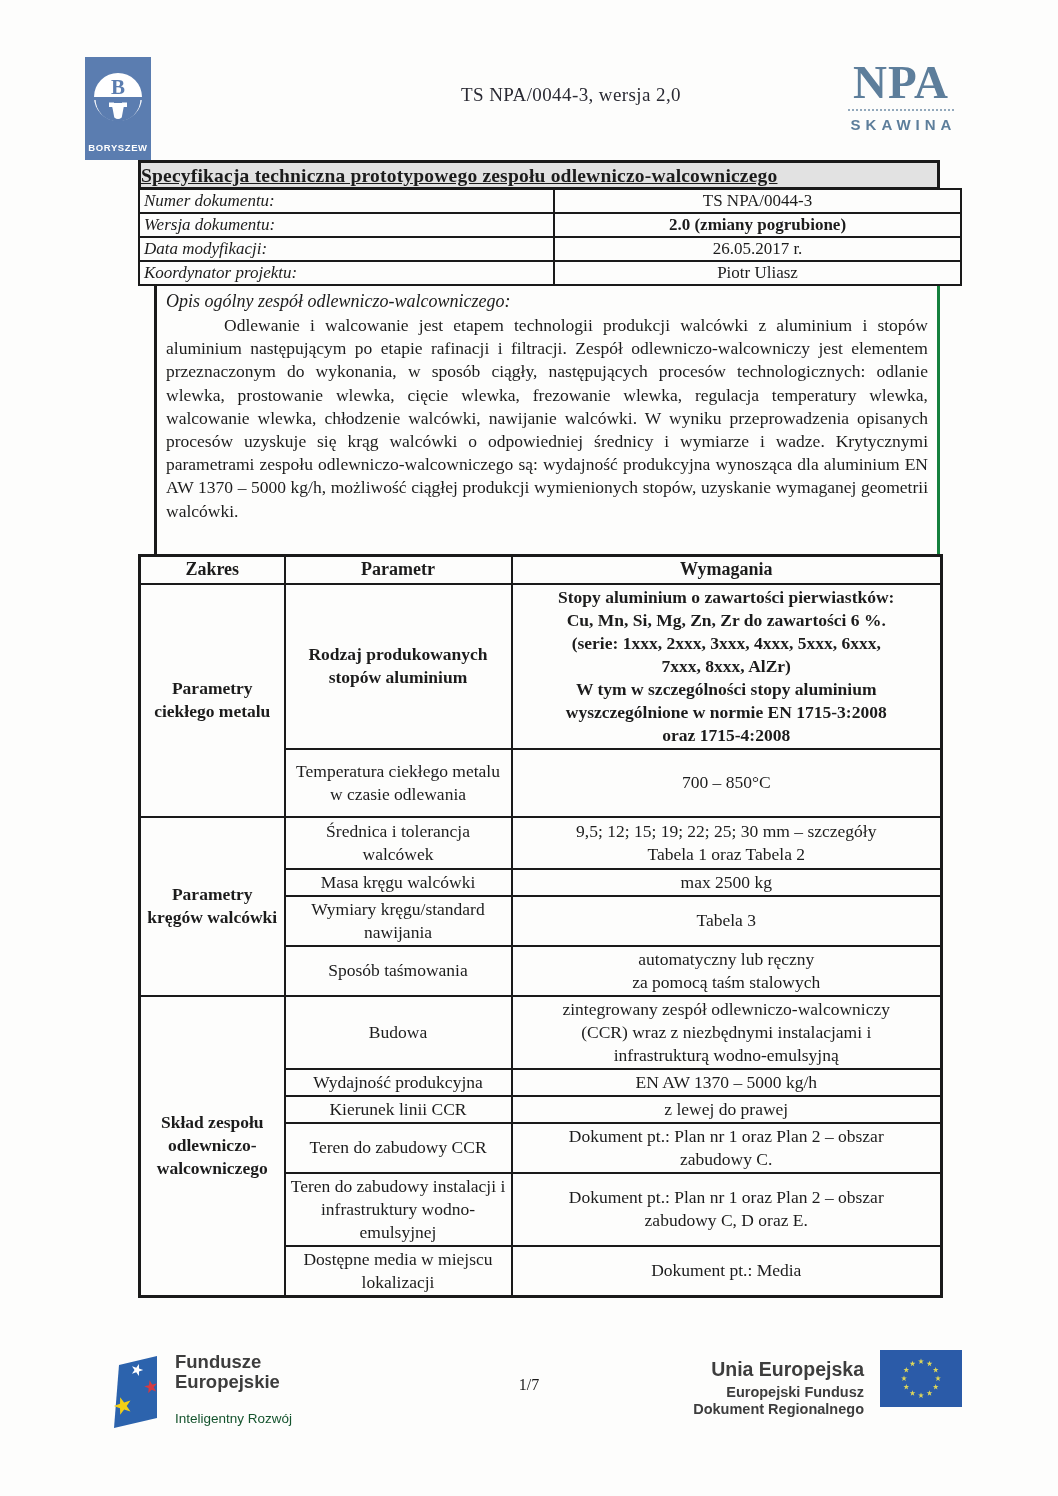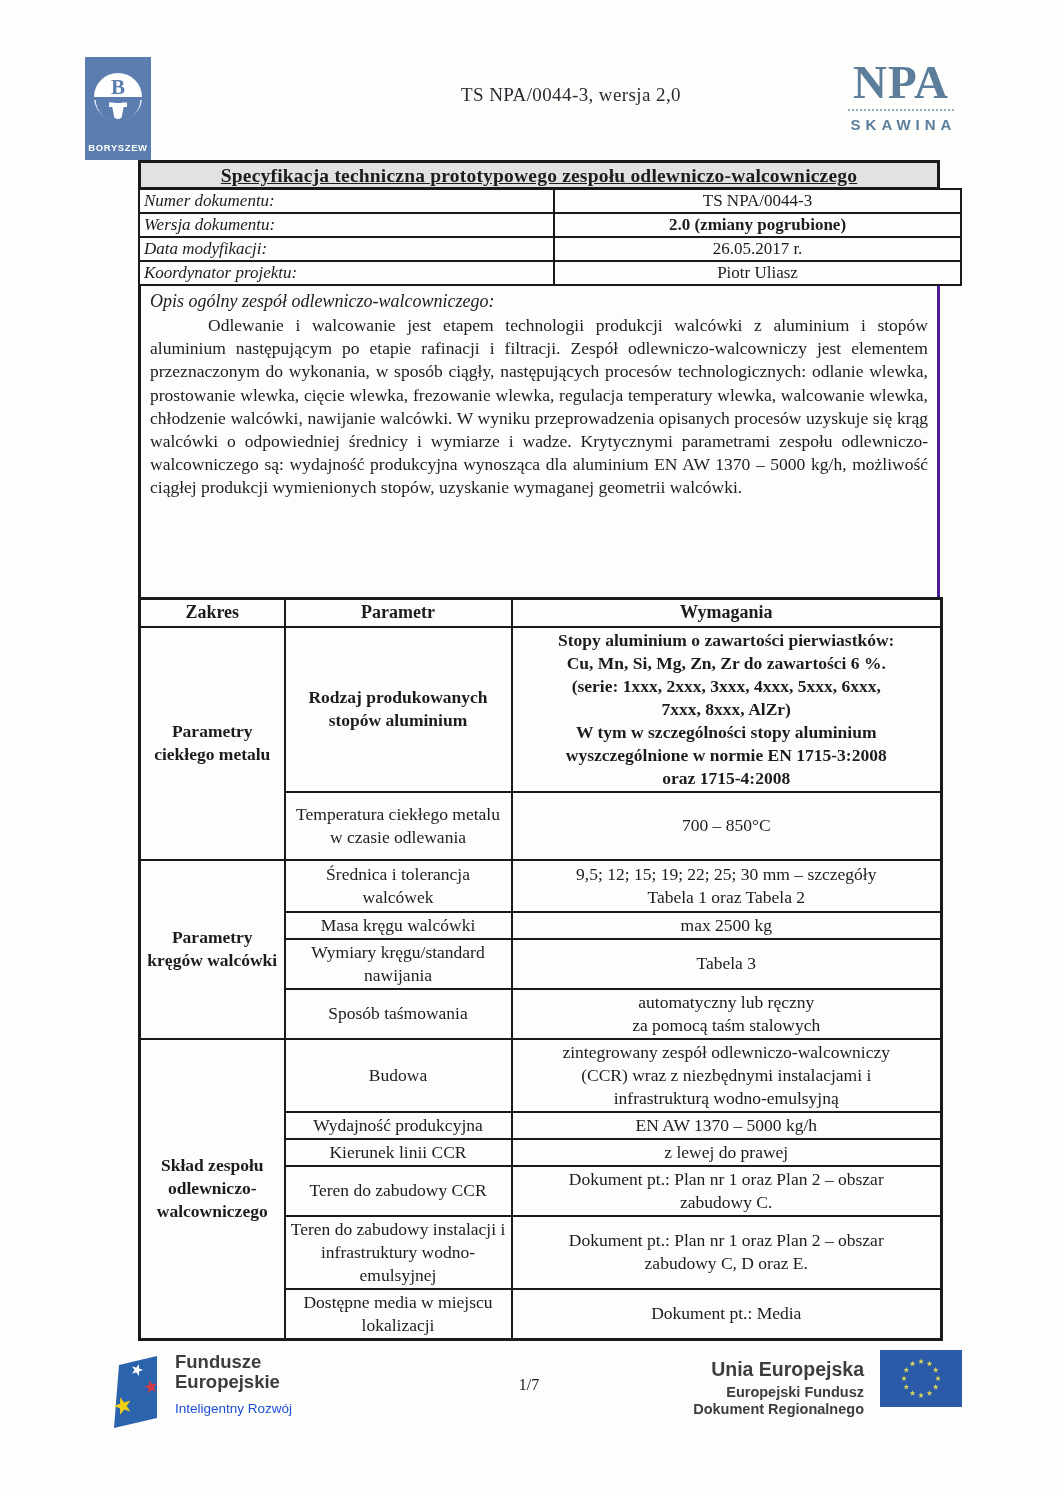--- a/index.html
+++ b/index.html
@@ -12,49 +12,49 @@
            font-size:19px;letter-spacing:.4px;transform:translateX(42px);color:#2a2a33;}
   .npa{position:absolute;left:842px;top:60px;width:118px;text-align:center;}
   .npa-word{font-weight:bold;font-size:47px;line-height:44px;color:#5d7e9b;letter-spacing:1px;}
   .npa-line{border-top:2px dotted #93a9bc;margin:5px 6px 5px 6px;height:0;}
   .npa-sub{font-family:"Liberation Sans",sans-serif;font-weight:bold;font-size:15px;
            letter-spacing:5px;text-indent:5px;color:#5d7e9b;}
 
   
   .doc{position:absolute;left:138px;top:160px;width:802px;}
   .title-bar{box-sizing:border-box;border:3px solid #1a1a1a;background:#e2e2e2;
-             text-align:center;height:30px;line-height:26px;}
+             text-align:left;height:30px;line-height:26px;}
   .title-text{font-weight:bold;font-size:19.5px;text-decoration:underline;letter-spacing:.2px;}
 
   table{border-collapse:collapse;width:100%;table-layout:fixed;}
   .meta{margin-top:-2px;}
   .meta td{border:2px solid #1a1a1a;height:22px;font-size:17px;padding:0 4px;overflow:hidden;}
   .meta .lab{font-style:italic;width:405px;}
   .meta .val{text-align:center;width:397px;}
   .meta .bold{font-weight:bold;}
 
-  .opis{box-sizing:border-box;border-left:3px solid #1a1a1a;border-right:3px solid #4c1d95;
-        height:311px;padding:2px 9px 0 9px;overflow:hidden;}
+  .opis{box-sizing:border-box;border-left:3px solid #1a1a1a;border-right:3px solid #15803d;
+        height:268px;padding:2px 9px 0 9px;overflow:hidden;margin-left:16px;}
   .opis-head{font-style:italic;font-size:18px;line-height:26px;}
   .opis-body{margin:0;font-size:17.5px;line-height:23.2px;text-align:justify;text-indent:58px;}
 
   .spec{border:3px solid #1a1a1a;}
   .spec th,.spec td{border:2px solid #1a1a1a;padding:1px 4px;text-align:center;
                     vertical-align:middle;overflow:hidden;}
   .spec th{font-size:18px;font-weight:bold;}
   .spec td{font-size:17.5px;line-height:23px;}
   .scope{font-weight:bold;}
   .bold{font-weight:bold;}
   .preline{white-space:pre-line;}
 
   
   .fe{position:absolute;left:110px;top:1352px;display:flex;gap:15px;}
   .fe-title{font-family:"Liberation Sans",sans-serif;font-weight:bold;font-size:18.5px;
             line-height:20px;color:#3d3d3d;white-space:pre-line;}
-  .fe-sub{font-family:"Liberation Sans",sans-serif;font-size:13.5px;color:#1d4ed8;margin-top:9px;}
+  .fe-sub{font-family:"Liberation Sans",sans-serif;font-size:13.5px;color:#14532d;margin-top:19px;}
   .page-num{position:absolute;left:0;right:0;top:1376px;text-align:center;font-size:16px;}
   .eu{position:absolute;right:96px;top:1350px;display:flex;align-items:flex-start;gap:16px;}
   .eu-text{text-align:right;font-family:"Liberation Sans",sans-serif;color:#3d3d3d;margin-top:8px;}
   .eu-title{font-weight:bold;font-size:19.5px;margin-bottom:3px;}
   .eu-line{font-size:14.5px;font-weight:bold;line-height:17px;}
 </style>
 </head>
 <body>
 
 <div class="page">

